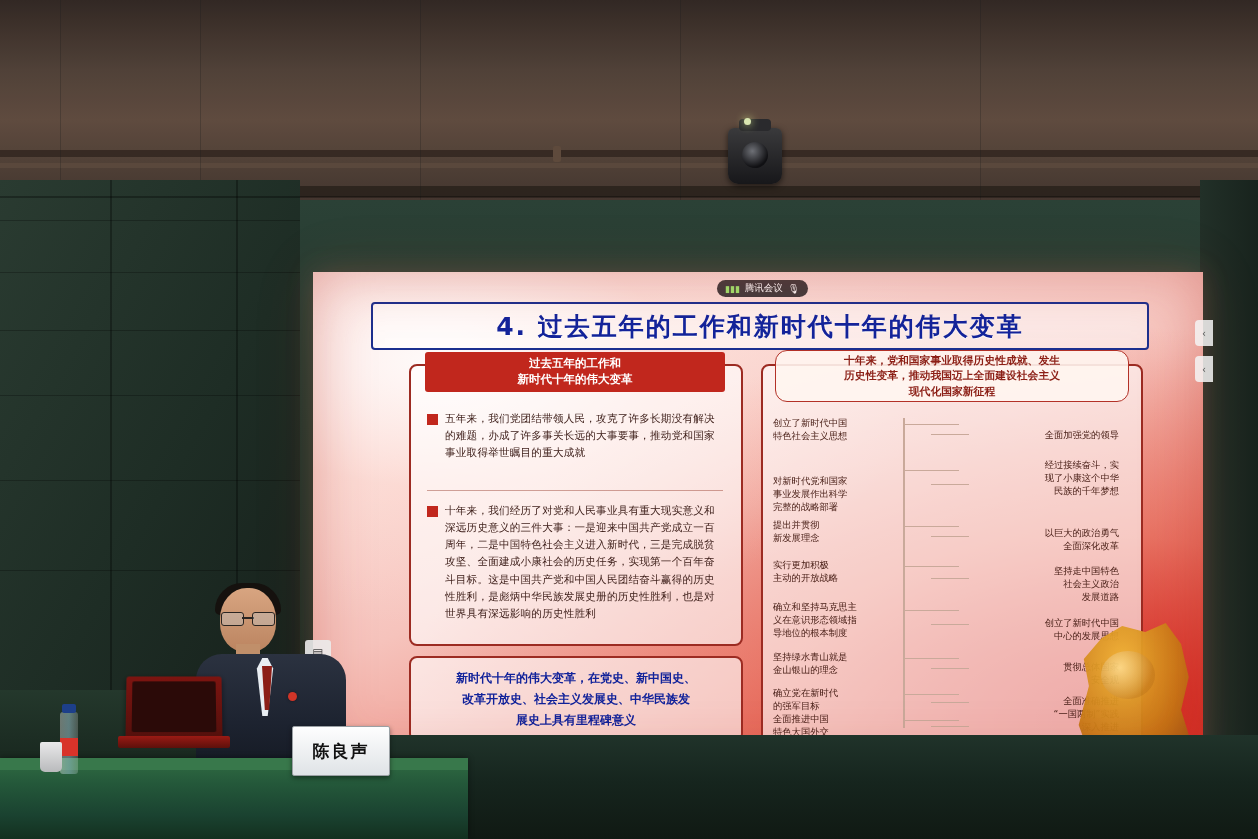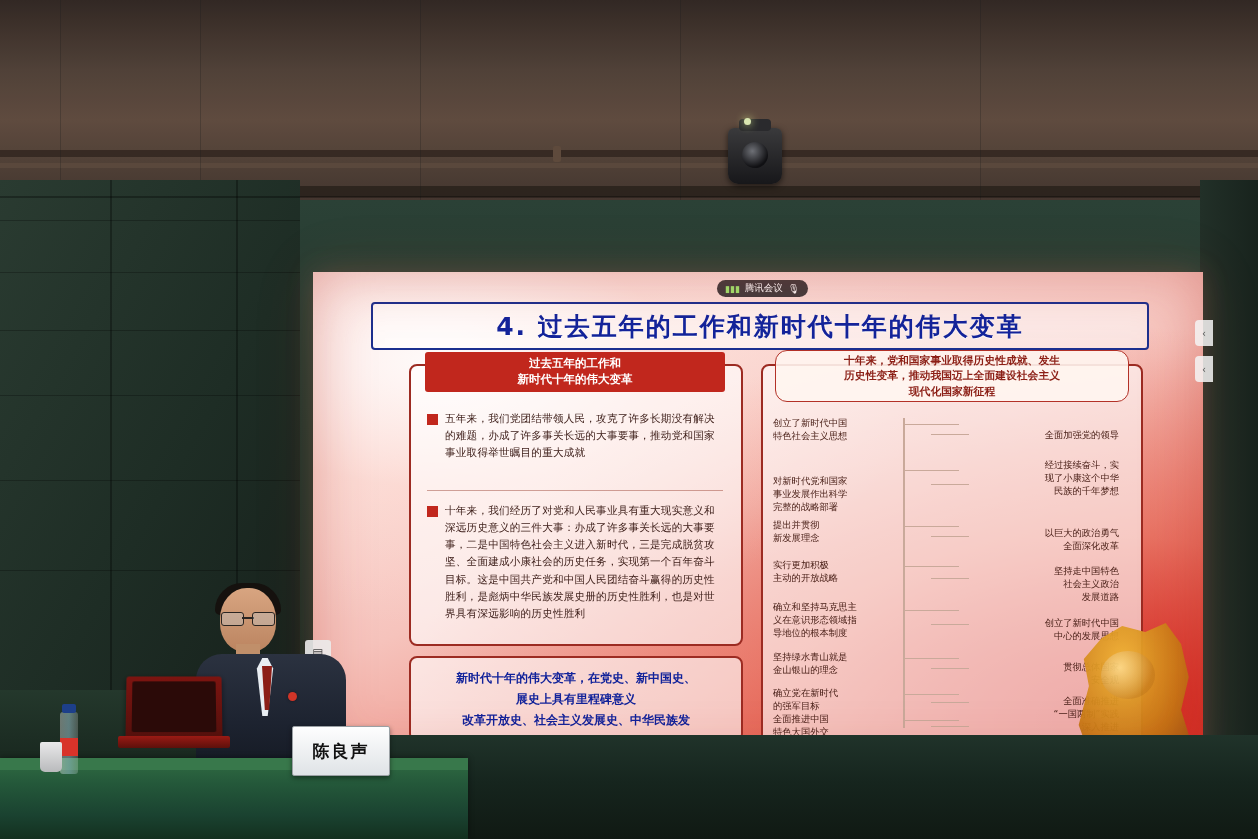--- a/index.html
+++ b/index.html
@@ -180,28 +180,28 @@
 
       <div class="card card-left">
         <div class="redbar">
           <div>过去五年的工作和</div>
           <div>新时代十年的伟大变革</div>
         </div>
         <div class="bullet" style="left:16px;top:48px"></div>
         <div class="txt" style="left:34px;top:44px;width:280px">五年来，我们党团结带领人民，攻克了许多长期没有解决的难题，办成了许多事关长远的大事要事，推动党和国家事业取得举世瞩目的重大成就</div>
         <div class="divider" style="left:16px;top:124px;width:296px"></div>
         <div class="bullet" style="left:16px;top:140px"></div>
-        <div class="txt" style="left:34px;top:136px;width:280px">十年来，我们经历了对党和人民事业具有重大现实意义和深远历史意义的三件大事：办成了许多事关长远的大事要事，二是中国特色社会主义进入新时代，三是完成脱贫攻坚、全面建成小康社会的历史任务，实现第一个百年奋斗目标。这是中国共产党和中国人民团结奋斗赢得的历史性胜利，是彪炳中华民族发展史册的历史性胜利，也是对世界具有深远影响的历史性胜利</div>
+        <div class="txt" style="left:34px;top:136px;width:280px">十年来，我们经历了对党和人民事业具有重大现实意义和深远历史意义的三件大事：一是迎来中国共产党成立一百周年，二是中国特色社会主义进入新时代，三是完成脱贫攻坚、全面建成小康社会的历史任务，实现第一个百年奋斗目标。这是中国共产党和中国人民团结奋斗赢得的历史性胜利，是彪炳中华民族发展史册的历史性胜利，也是对世界具有深远影响的历史性胜利</div>
       </div>
 
       <div class="card card-bottom">
         <div class="t">
           <div>新时代十年的伟大变革，在党史、新中国史、</div>
+          <div>改革开放史、社会主义发展史、中华民族发</div>
           <div>展史上具有里程碑意义</div>
-          <div>改革开放史、社会主义发展史、中华民族发</div>
         </div>
       </div>
 
       <div class="card card-right">
         <div class="rhead">
           <div>
             <div>十年来，党和国家事业取得历史性成就、发生</div>
             <div>历史性变革，推动我国迈上全面建设社会主义</div>
             <div>现代化国家新征程</div>
           </div>

